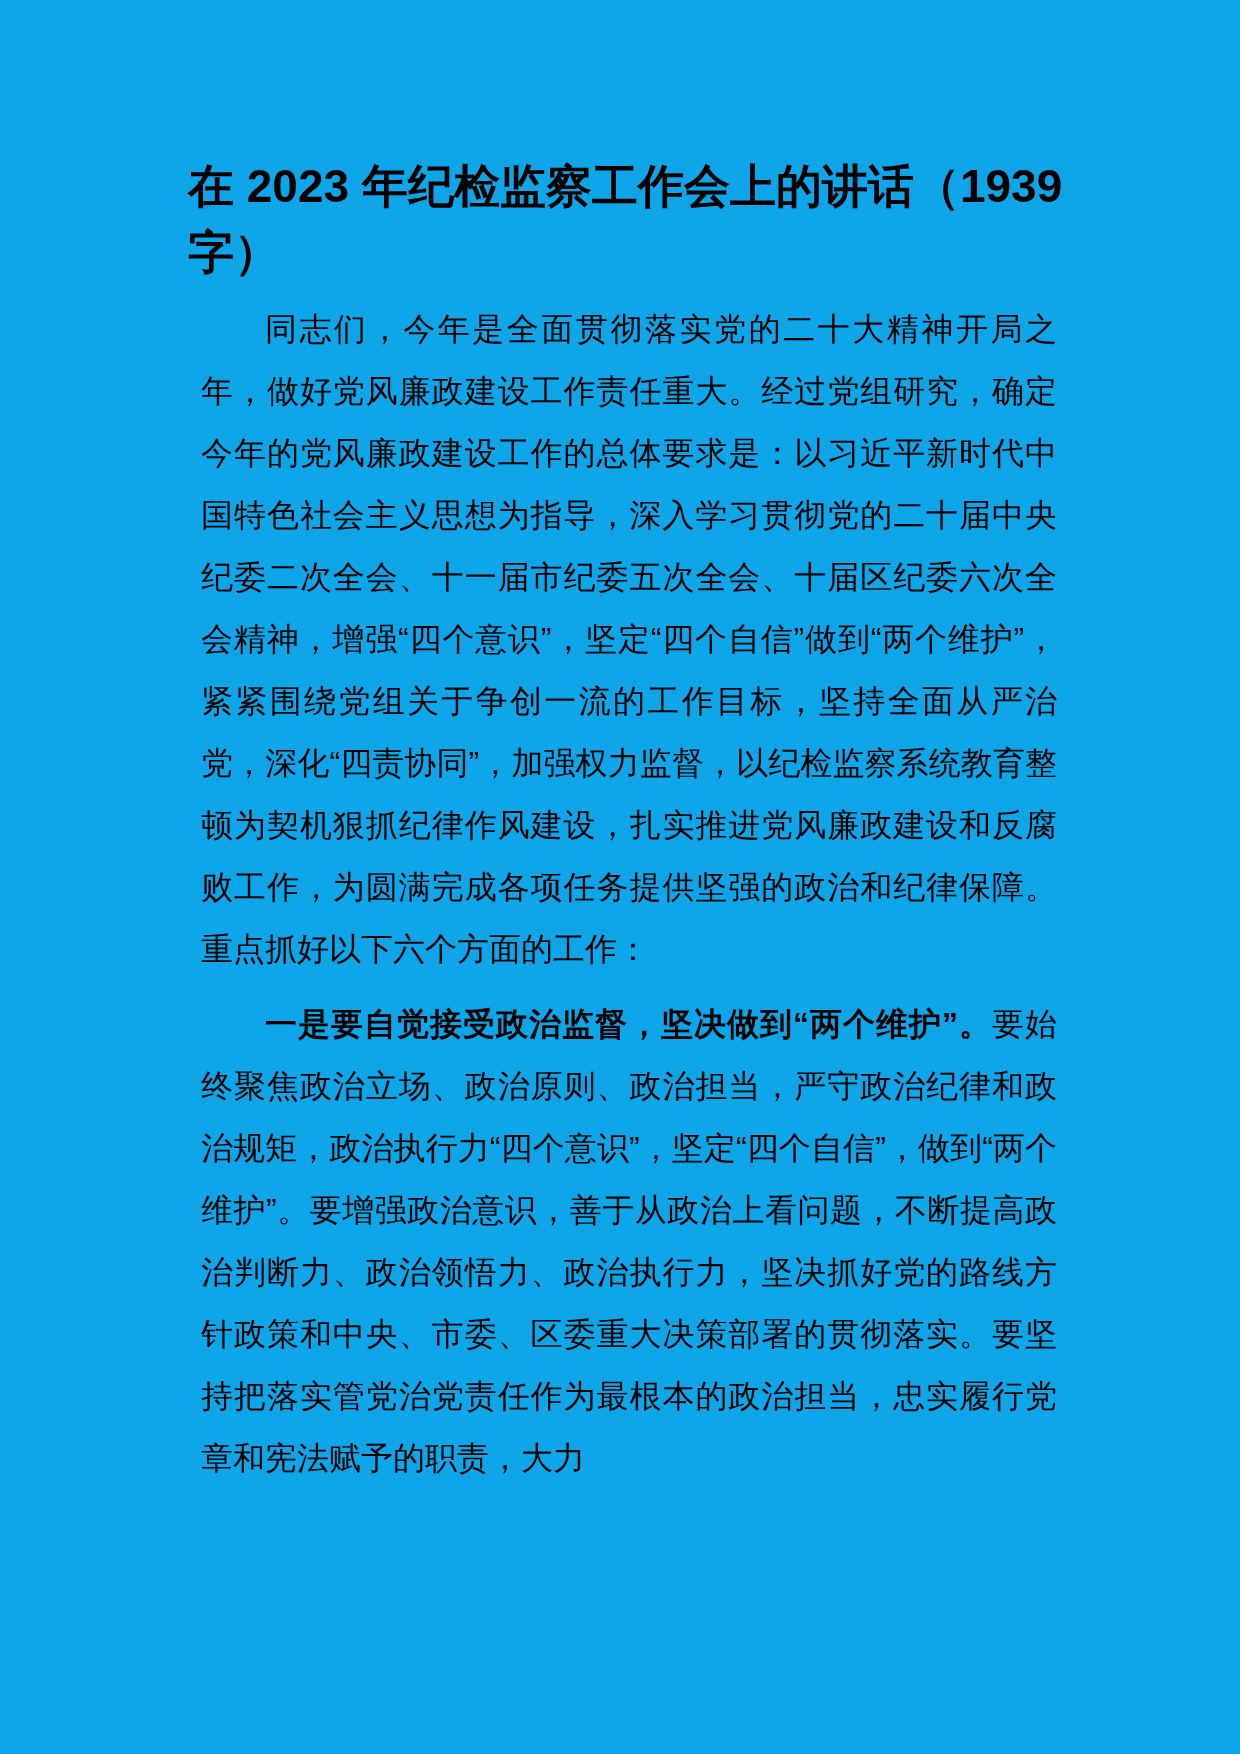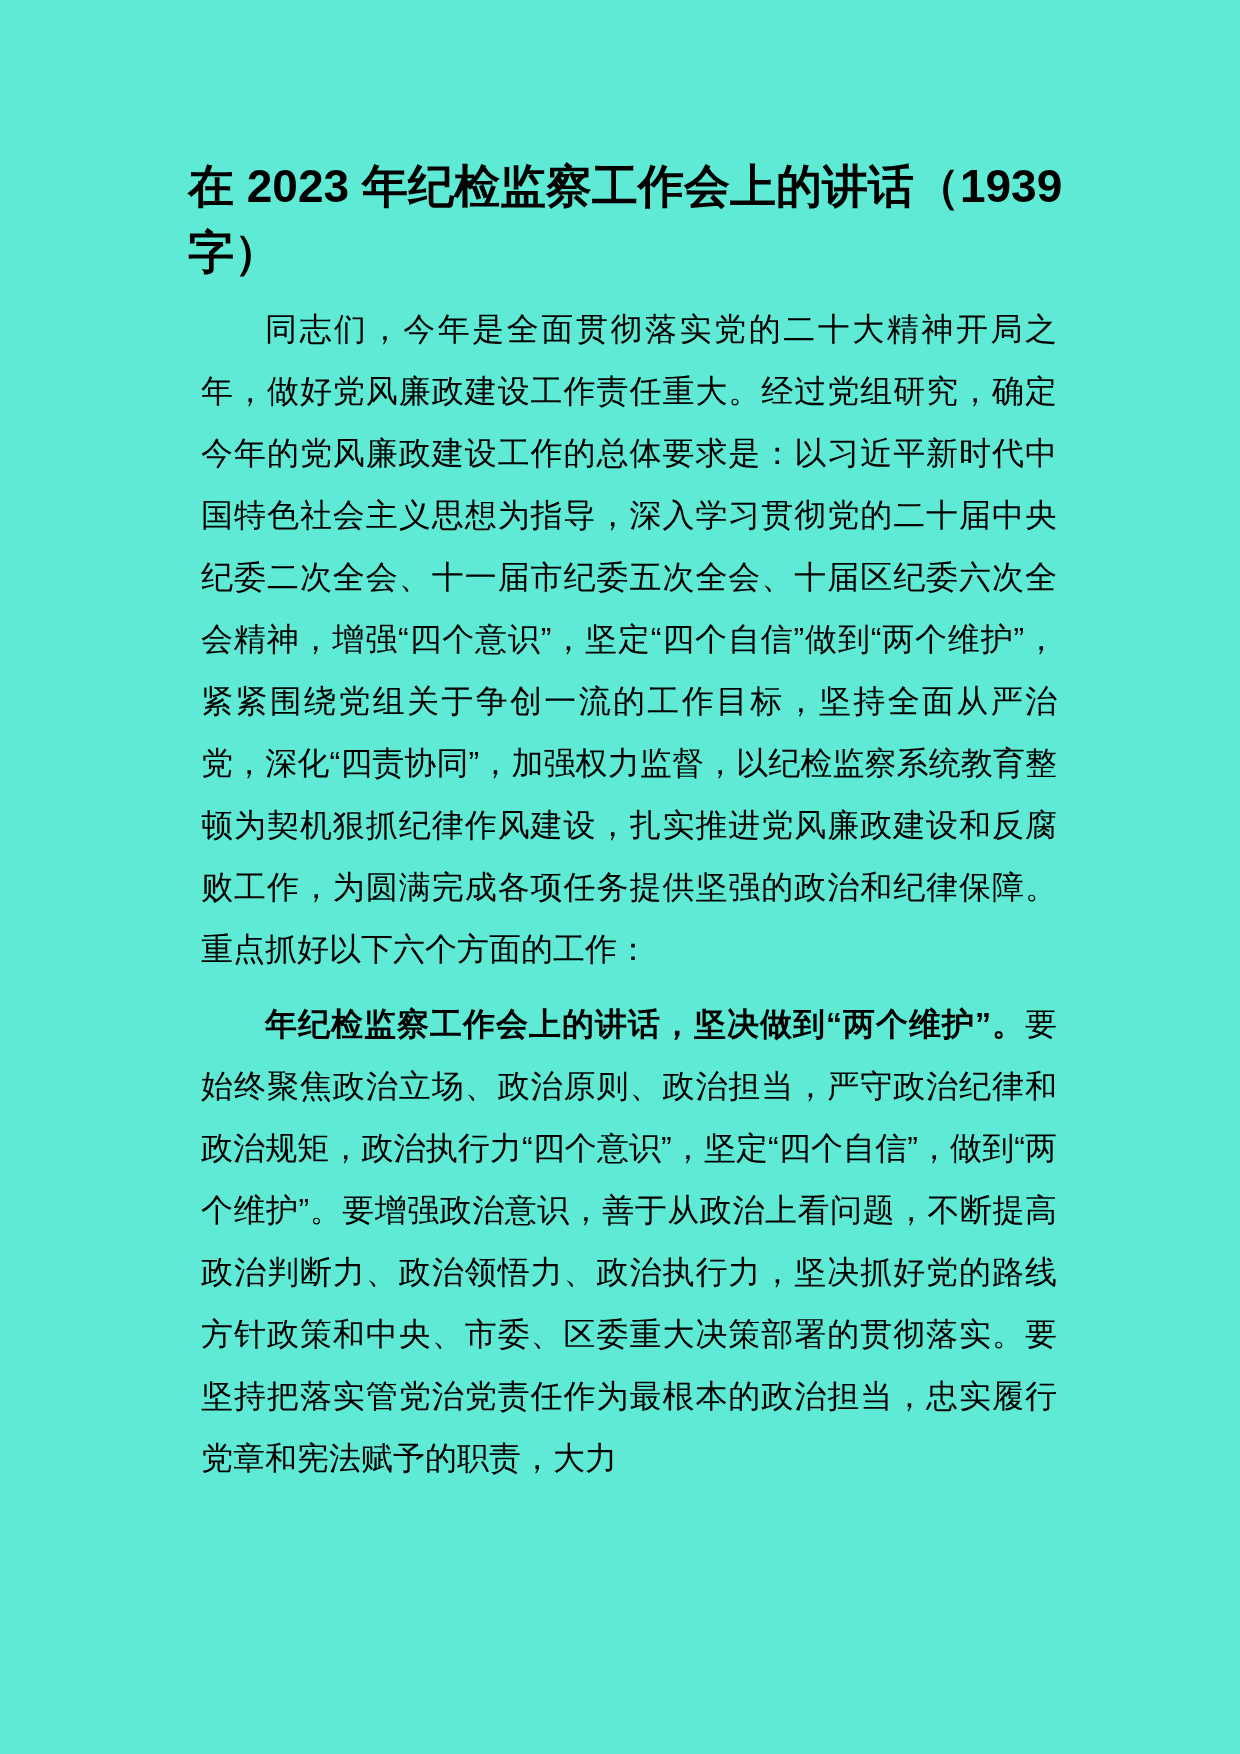--- a/index.html
+++ b/index.html
@@ -36,19 +36,19 @@
     text-justify: inter-ideograph;
     word-break: break-all;
   }
   .para .lead {
     font-weight: 700;
   }
 </style>
 </head>
 <body style="background: rgb(255, 255, 255);">
 
-<div class="page" style="background: #5eead4; color: rgb(0, 0, 0);">
+<div class="page" style="background: #0ea5e9; color: rgb(0, 0, 0);">
   <h1 class="doc-title">在 2023 年纪检监察工作会上的讲话（1939 字）</h1>
 
   <p class="para"><span>同志们，今年是全面贯彻落实党的二十大精神开局之年，做好党风廉政建设工作责任重大。经过党组研究，确定今年的党风廉政建设工作的总体要求是：以习近平新时代中国特色社会主义思想为指导，深入学习贯彻党的二十届中央纪委二次全会、十一届市纪委五次全会、十届区纪委六次全会精神，增强“四个意识”，坚定“四个自信”做到“两个维护”，紧紧围绕党组关于争创一流的工作目标，坚持全面从严治党，深化“四责协同”，加强权力监督，以纪检监察系统教育整顿为契机狠抓纪律作风建设，扎实推进党风廉政建设和反腐败工作，为圆满完成各项任务提供坚强的政治和纪律保障。重点抓好以下六个方面的工作：</span></p>
 
-  <p class="para"><span class="lead">年纪检监察工作会上的讲话，坚决做到“两个维护”。</span><span>要始终聚焦政治立场、政治原则、政治担当，严守政治纪律和政治规矩，政治执行力“四个意识”，坚定“四个自信”，做到“两个维护”。要增强政治意识，善于从政治上看问题，不断提高政治判断力、政治领悟力、政治执行力，坚决抓好党的路线方针政策和中央、市委、区委重大决策部署的贯彻落实。要坚持把落实管党治党责任作为最根本的政治担当，忠实履行党章和宪法赋予的职责，大力</span></p>
+  <p class="para"><span class="lead">一是要自觉接受政治监督，坚决做到“两个维护”。</span><span>要始终聚焦政治立场、政治原则、政治担当，严守政治纪律和政治规矩，政治执行力“四个意识”，坚定“四个自信”，做到“两个维护”。要增强政治意识，善于从政治上看问题，不断提高政治判断力、政治领悟力、政治执行力，坚决抓好党的路线方针政策和中央、市委、区委重大决策部署的贯彻落实。要坚持把落实管党治党责任作为最根本的政治担当，忠实履行党章和宪法赋予的职责，大力</span></p>
 </div>
 
 </body></html>

